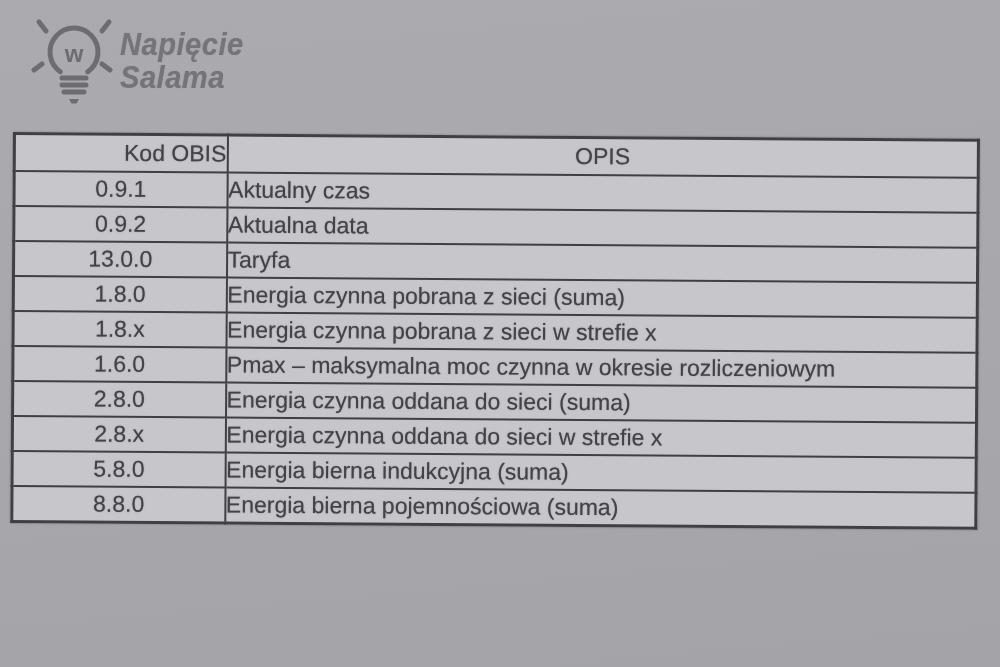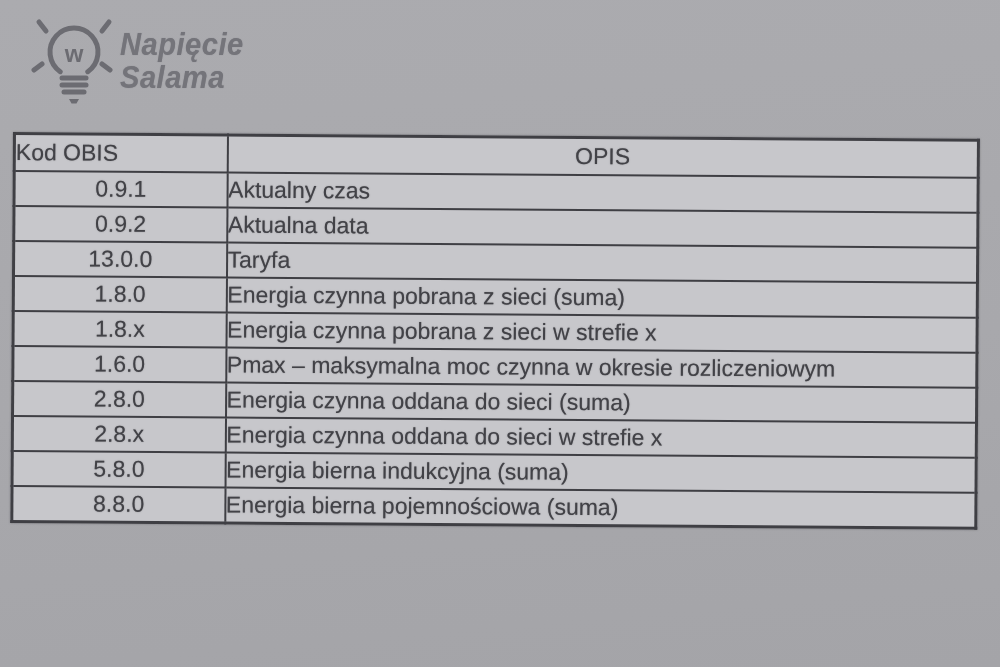--- a/index.html
+++ b/index.html
@@ -64,21 +64,21 @@
     border: 2px solid #3f3f44;
     color: #424247;
     font-size: 23px;
     vertical-align: middle;
     padding: 0;
     text-shadow: 0 0 1.2px rgba(58,58,64,0.55);
     white-space: nowrap;
     overflow: hidden;
   }
   table.obis th { font-weight: 400; height: 35px; }
-  .th-code { text-align: left; padding-left: 18px; }
+  .th-code { text-align: right; padding-left: 18px; }
   .th-desc { text-align: center; padding-right: 154px; }
   td.code-cell { text-align: center; }
   td.desc-cell { text-align: left; padding-left: 8px; }
 </style>
 </head>
 <body>
 
 <div class="photo">
 
   <div class="logo">

